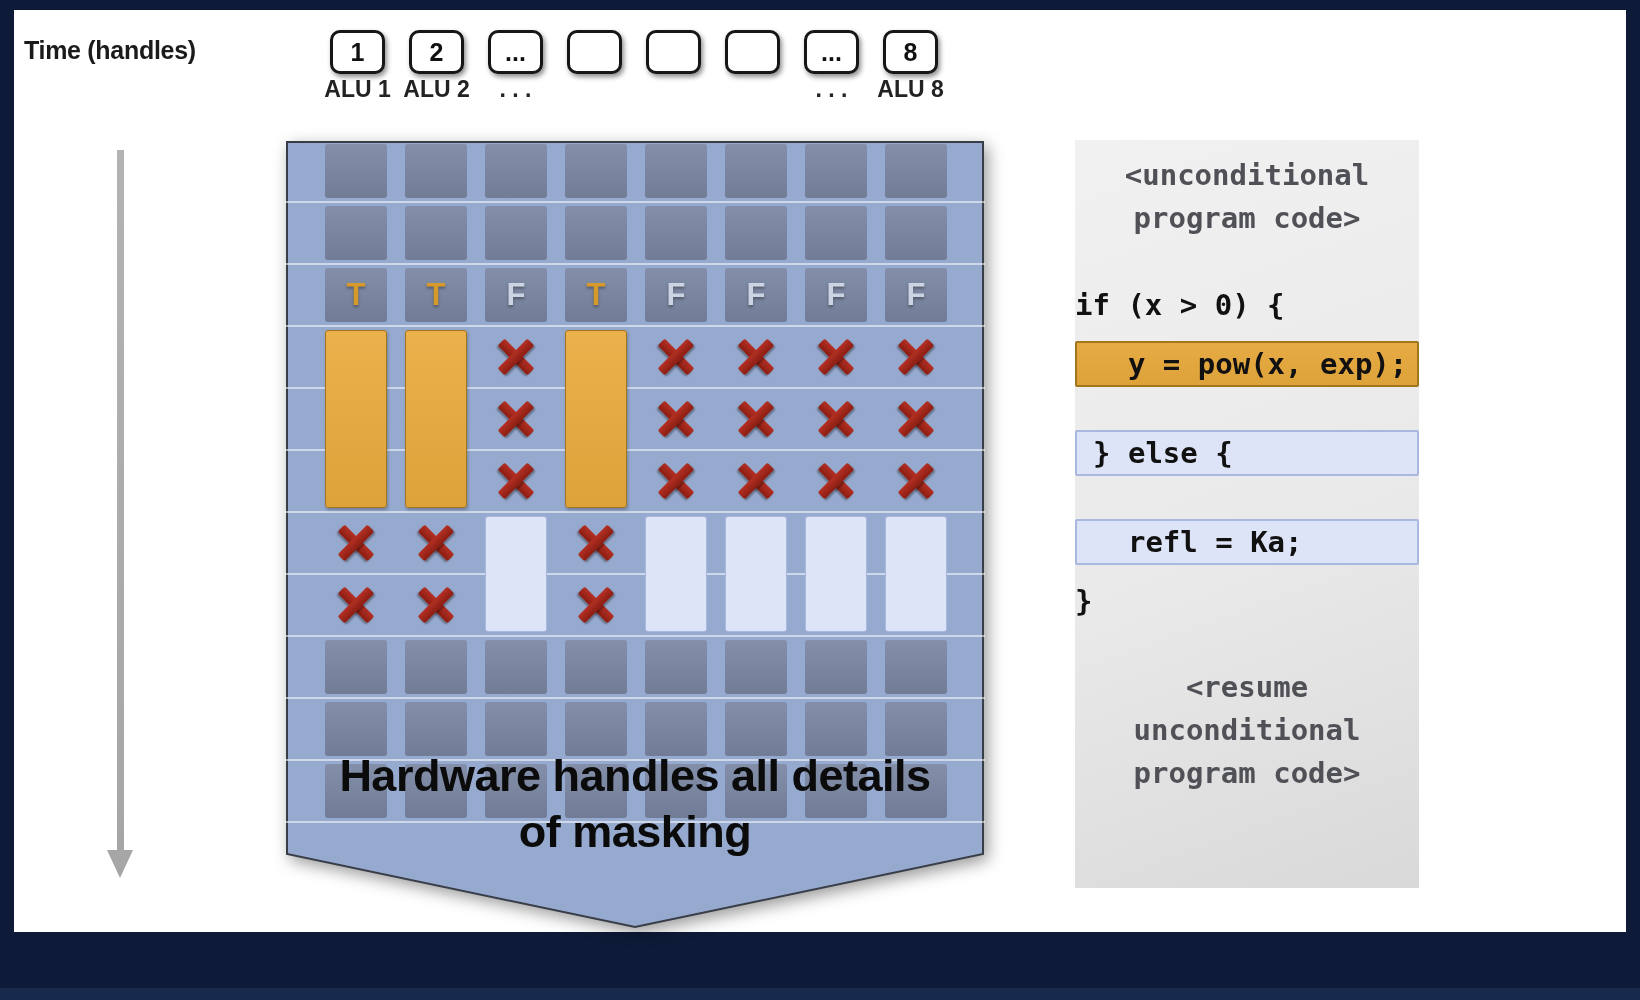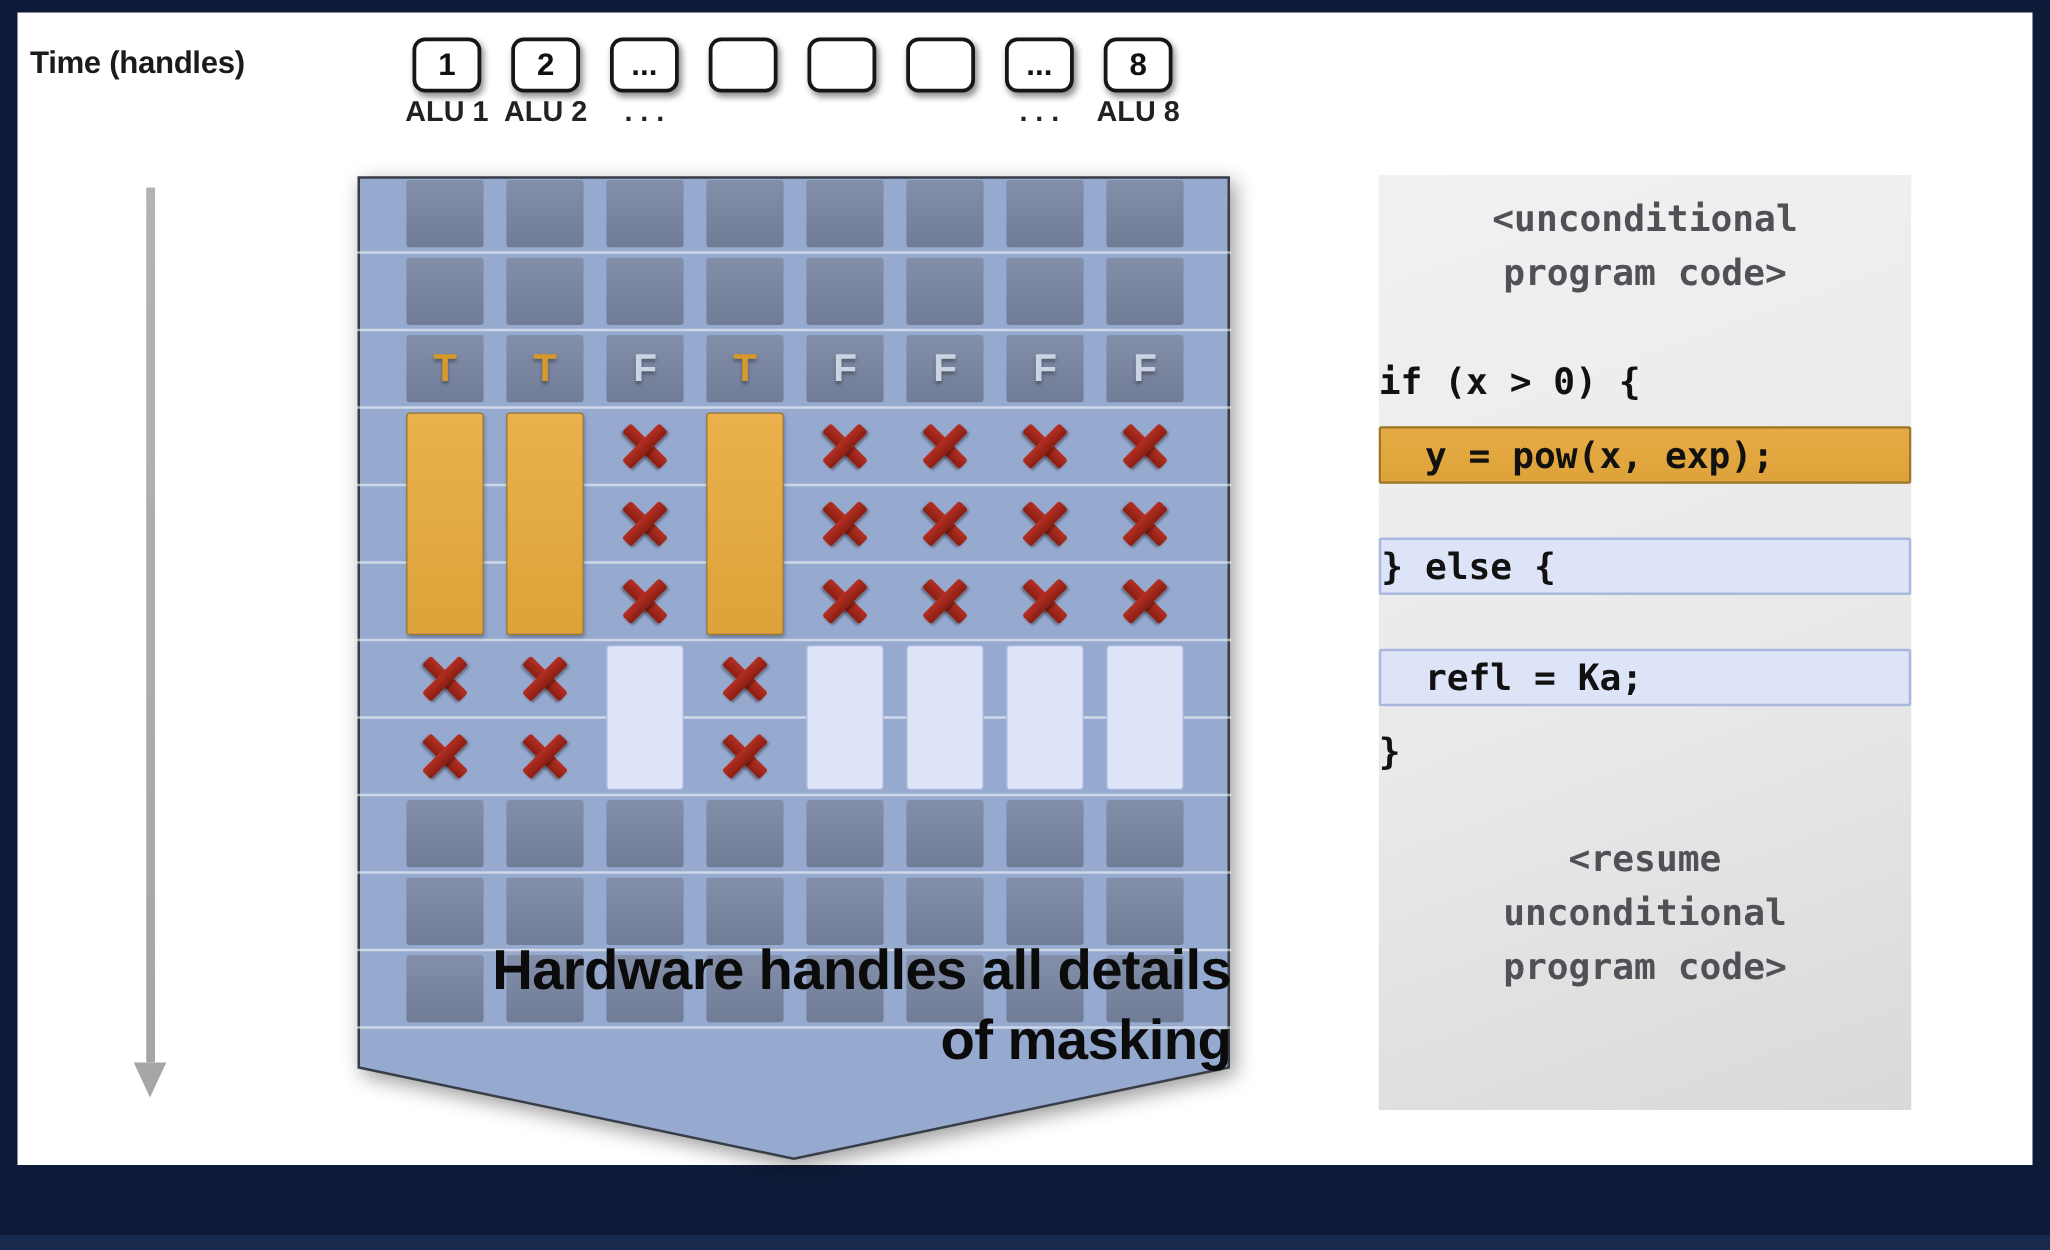--- a/index.html
+++ b/index.html
@@ -77,35 +77,35 @@
   .xmark{position:absolute;left:50%;top:50%;width:40px;height:40px;transform:translate(-50%,-50%);}
   .xmark::before,.xmark::after{
     content:"";position:absolute;left:-1px;top:15px;width:42px;height:10px;border-radius:2px;
     background:linear-gradient(180deg,#b43023,#8a1d12);
     box-shadow:0 2px 2px rgba(0,0,0,.35);
   }
   .xmark::before{transform:rotate(45deg);}
   .xmark::after{transform:rotate(-45deg);}
   .caption{
     position:absolute;left:0;right:0;top:608px;z-index:5;
-    text-align:right;font-size:45px;font-weight:800;line-height:56px;
+    text-align:center;font-size:45px;font-weight:800;line-height:56px;
     color:#0b0b0b;letter-spacing:-.5px;
   }
   
   .code-panel{
-    position:absolute;left:1089px;top:130px;width:426px;height:748px;
+    position:absolute;left:1061px;top:130px;width:344px;height:748px;
     background:linear-gradient(160deg,#f1f1f1 0%,var(--code-panel-bg) 55%,#d9d9d9 100%);
     display:flex;flex-direction:column;padding-top:14px;
     font-family:"DejaVu Sans Mono",monospace;font-weight:bold;
   }
   .code-line{font-size:29px;white-space:pre;}
   .c-center{height:43px;line-height:43px;text-align:center;color:var(--code-gray);}
   .c-spacer{height:38px;}
   .c-plain{height:54px;line-height:54px;color:#111;}
-  .c-gold,.c-blue{height:46px;line-height:42px;margin:9px 0;border-radius:2px;color:#111;}
+  .c-gold,.c-blue{height:46px;line-height:42px;margin:9px 0;padding-left:16px;border-radius:2px;color:#111;}
   .c-gold{background:linear-gradient(180deg,#e7ab45,var(--gold));border:2px solid var(--gold-border);}
   .c-blue{background:var(--lavender);border:2px solid var(--lavender-border);margin-top:34px;}
 </style>
 </head>
 <body>
 
 <div class="slide">
 
   <div class="time-label">Time (handles)</div>
 

